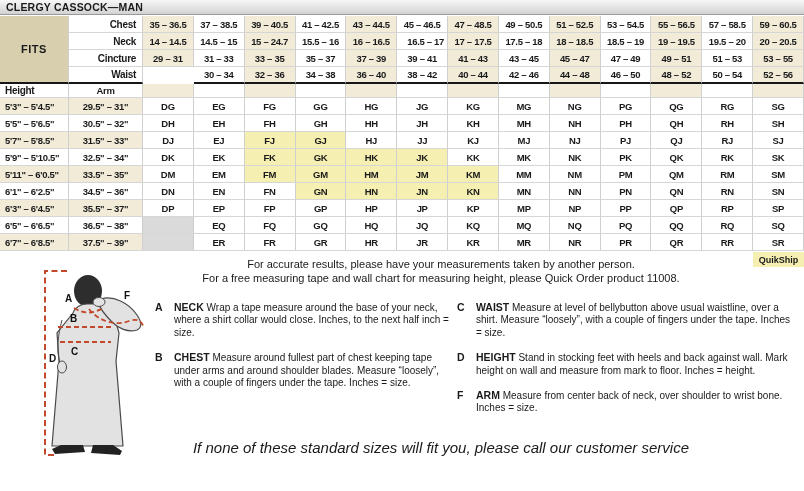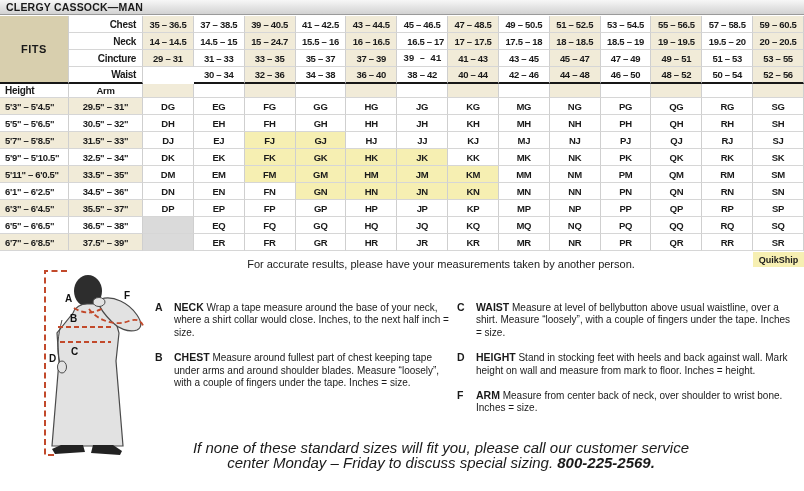--- a/index.html
+++ b/index.html
@@ -85,21 +85,21 @@
       <div class="c v" style="grid-area: 2 / 12;">18.5 – 19</div>
       <div class="c v cream" style="grid-area: 2 / 13;">19 – 19.5</div>
       <div class="c v" style="grid-area: 2 / 14;">19.5 – 20</div>
       <div class="c v cream" style="grid-area: 2 / 15;">20 – 20.5</div>
       <div class="c lab" style="grid-area: 3 / 2;">Cincture</div>
       <div class="c v cream" style="grid-area: 3 / 3;">29 – 31</div>
       <div class="c v" style="grid-area: 3 / 4;">31 – 33</div>
       <div class="c v cream" style="grid-area: 3 / 5;">33 – 35</div>
       <div class="c v" style="grid-area: 3 / 6;">35 – 37</div>
       <div class="c v cream" style="grid-area: 3 / 7;">37 – 39</div>
-      <div class="c v" style="grid-area: 3 / 8; font-family: Liberation Mono, monospace;">39 – 41</div>
+      <div class="c v" style="grid-area: 3 / 8;">39 – 41</div>
       <div class="c v cream" style="grid-area: 3 / 9;">41 – 43</div>
       <div class="c v" style="grid-area: 3 / 10;">43 – 45</div>
       <div class="c v cream" style="grid-area: 3 / 11;">45 – 47</div>
       <div class="c v" style="grid-area: 3 / 12;">47 – 49</div>
       <div class="c v cream" style="grid-area: 3 / 13;">49 – 51</div>
       <div class="c v" style="grid-area: 3 / 14;">51 – 53</div>
       <div class="c v cream" style="grid-area: 3 / 15;">53 – 55</div>
       <div class="c lab blk" style="grid-area: 4 / 2;">Waist</div>
       <div class="c v cream blk" style="grid-area: 4 / 3; margin-top: 20px;">28 – 32</div>
       <div class="c v blk" style="grid-area: 4 / 4;">30 – 34</div>
@@ -265,20 +265,21 @@
       <div class="c code" style="grid-area: 14 / 14;">RR</div>
       <div class="c code" style="grid-area: 14 / 15;">SR</div>
     </div>
 
   <div class="quikship">
     <span>QuikShip</span>
   </div>
 
   <div class="notes">
     <div>For accurate results, please have your measurements taken by another person.</div>
+    <div>For a free measuring tape and wall chart for measuring height, please Quick Order product 11008.</div>
   </div>
 
   <svg class="diagram" viewBox="0 0 145 200" xmlns="http://www.w3.org/2000/svg">
 
     <path d="M52,6 L30,6 L30,190 L42,190" fill="none" stroke="#c2492b" stroke-width="2" stroke-dasharray="6,3.5"></path>
 
     <ellipse cx="73" cy="26" rx="14" ry="16" fill="#2d2d2d"></ellipse>
     <rect x="67" y="38" width="12" height="8" fill="#2d2d2d"></rect>
     <path d="M58,48 C60,42 66,39 72,39 L82,39 C92,39 97,44 99,50 L104,68 L101,96 L108,181 L37,181 L44,96 L42,68 Z" fill="#e2e2e2" stroke="#4a4a4a" stroke-width="1.2"></path>
 
@@ -327,16 +328,15 @@
       <p class="instr-text"><b>HEIGHT</b> <span>Stand in stocking feet with heels and back against wall. Mark height on wall and measure from mark to floor. Inches = height.</span></p>
     </div>
     <div class="instr-item">
       <span class="instr-letter">F</span>
       <p class="instr-text"><b>ARM</b> <span>Measure from center back of neck, over shoulder to wrist bone. Inches = size.</span></p>
     </div>
   </div>
 
   <div class="footer">
     <div>If none of these standard sizes will fit you, please call our customer service</div>
-    <div><span>center Monday – Friday to discuss special sizing. </span><b>800-225-2569.</b></div>
   </div>
 
 </div>
 
 </body></html>

